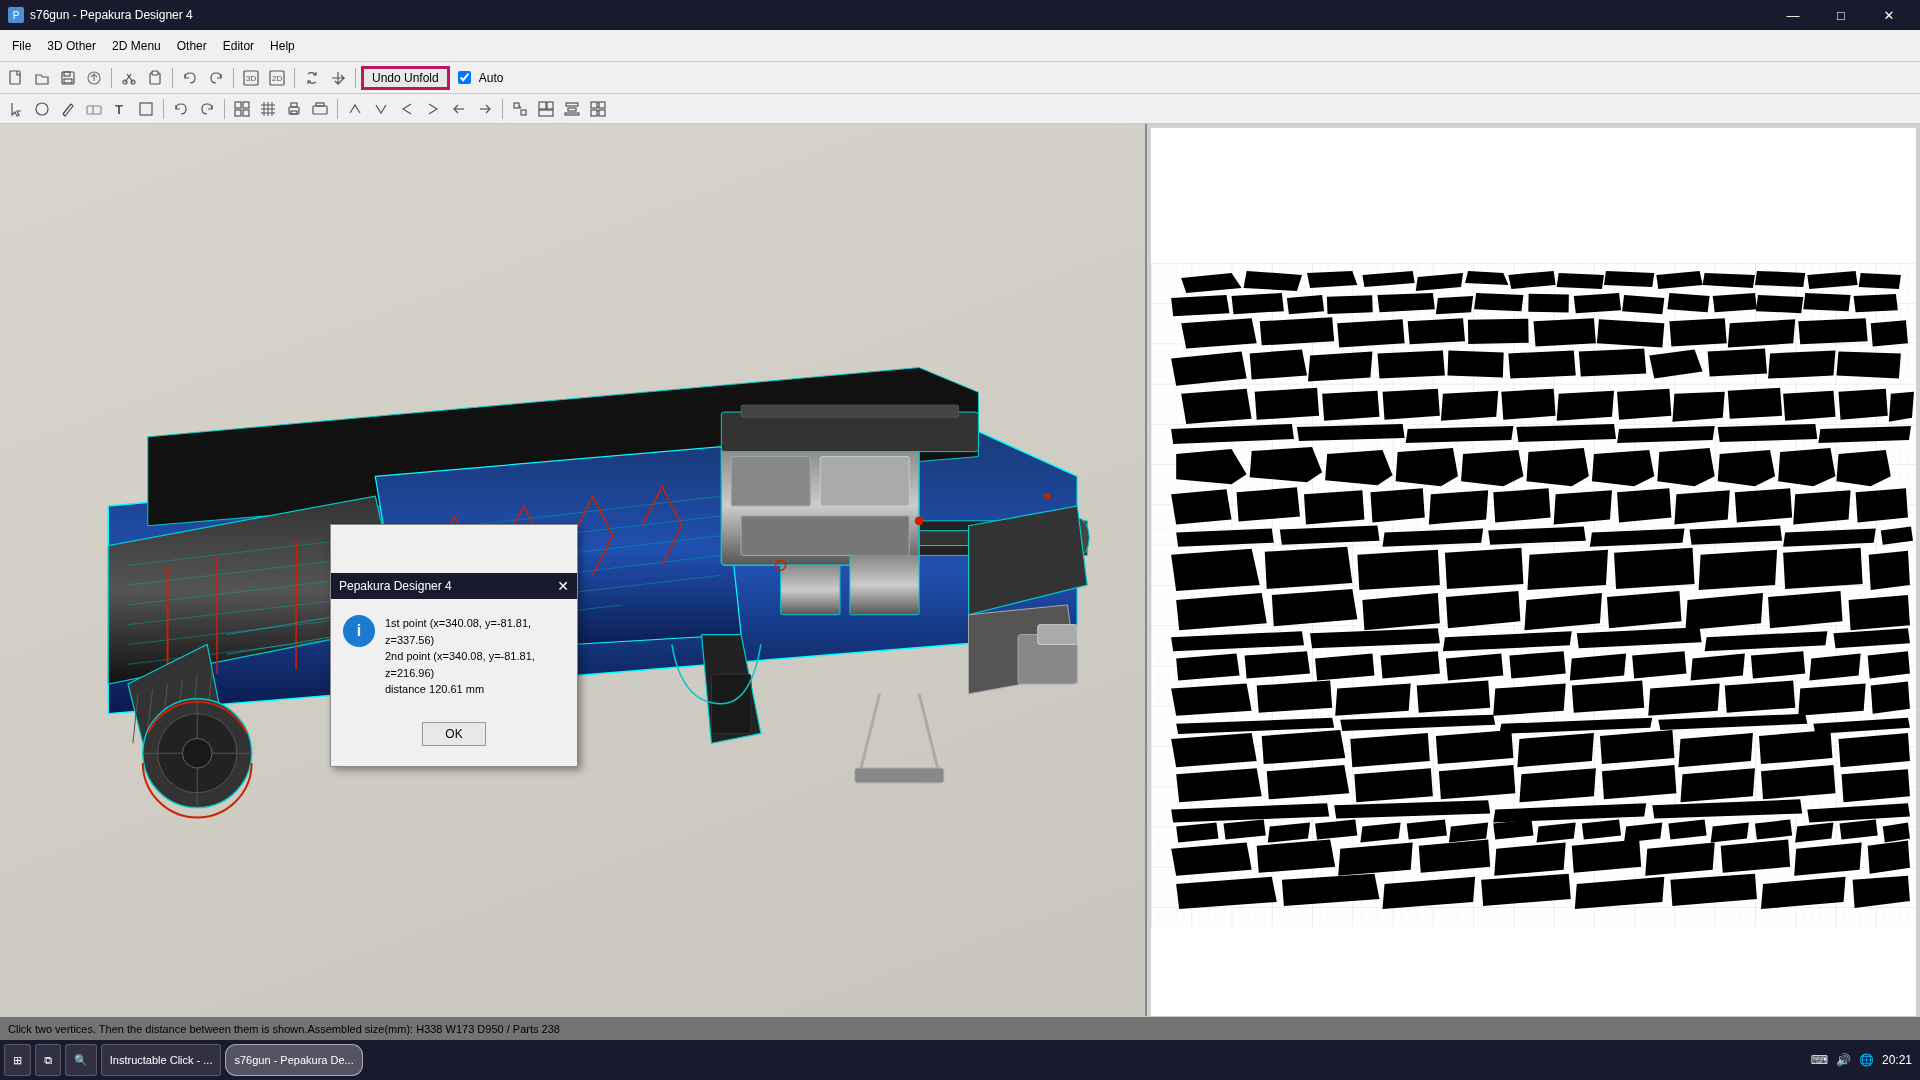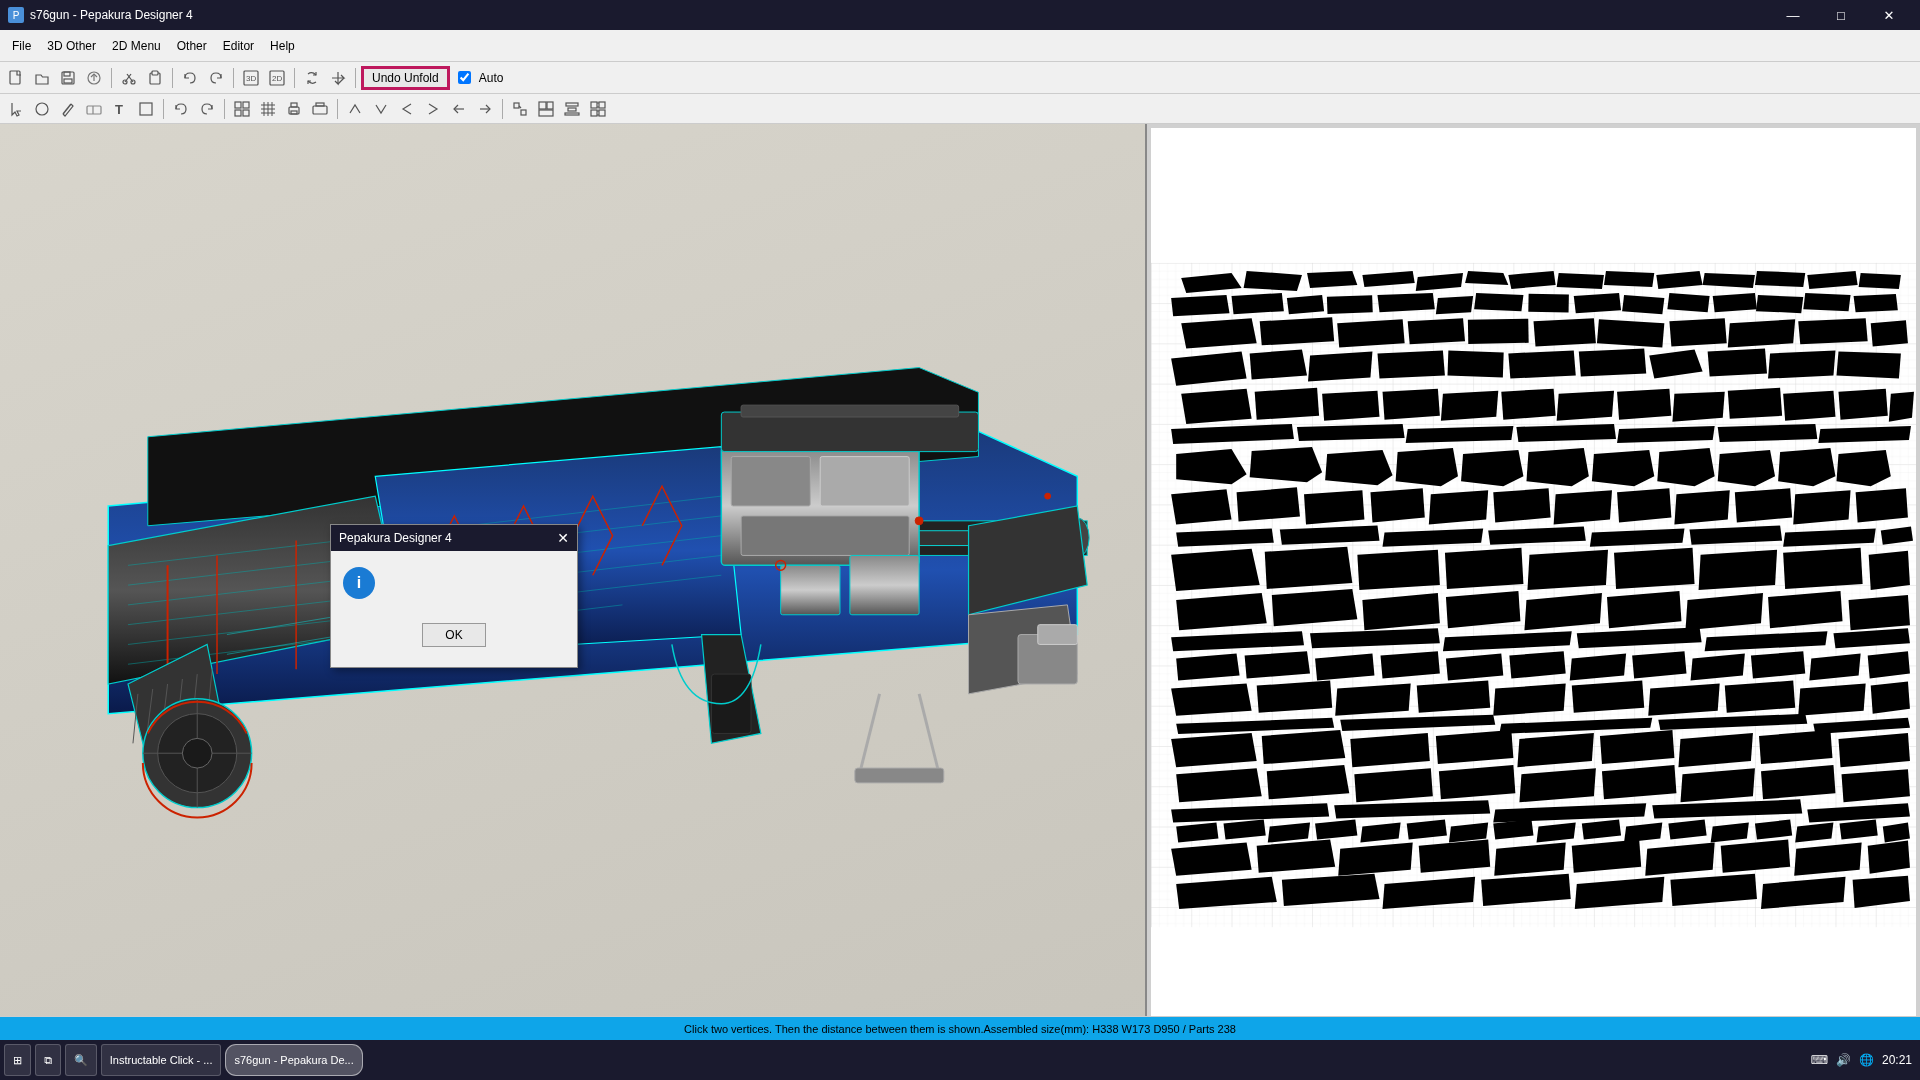--- a/index.html
+++ b/index.html
@@ -154,25 +154,25 @@
       margin: 4px;
       width: calc(100% - 8px);
       height: calc(100% - 8px);
       position: relative;
       overflow: hidden;
     }
 
     
     #status-bar {
       height: 24px;
-      background: #0ea5e9;
+      background: #737373;
       border-top: 1px solid #ccc;
       display: flex;
       align-items: center;
-      justify-content: center;
+      justify-content: flex-start;
       padding: 0 8px;
       font-size: 11px;
     }
 
     
     #taskbar {
       height: 40px;
       background: #1a1a2e;
       display: flex;
       align-items: center;
@@ -227,20 +227,21 @@
     }
     #dialog-titlebar {
       background: #1a1a2e;
       color: white;
       height: 26px;
       display: flex;
       align-items: center;
       justify-content: space-between;
       padding: 0 8px;
       font-size: 12px;
+      margin-top: 48px;
     }
     #dialog-close {
       cursor: pointer;
       font-size: 14px;
     }
     #dialog-body {
       padding: 16px 12px;
       display: flex;
       gap: 10px;
       align-items: flex-start;
@@ -669,20 +670,25 @@
     </svg>
 
     <div id="dialog-overlay">
       <div id="dialog">
         <div id="dialog-titlebar">
           <span>Pepakura Designer 4</span>
           <span id="dialog-close">✕</span>
         </div>
         <div id="dialog-body">
           <div id="dialog-icon">i</div>
+          <div id="dialog-text">
+            <div>1st point (x=340.08, y=-81.81, z=337.56)</div>
+            <div>2nd point (x=340.08, y=-81.81, z=216.96)</div>
+            <div>distance 120.61 mm</div>
+          </div>
         </div>
         <div id="dialog-footer">
           <div id="dialog-ok">OK</div>
         </div>
       </div>
     </div>
   </div>
 
   <div id="panel-2d">
     <div id="panel-2d-inner">

